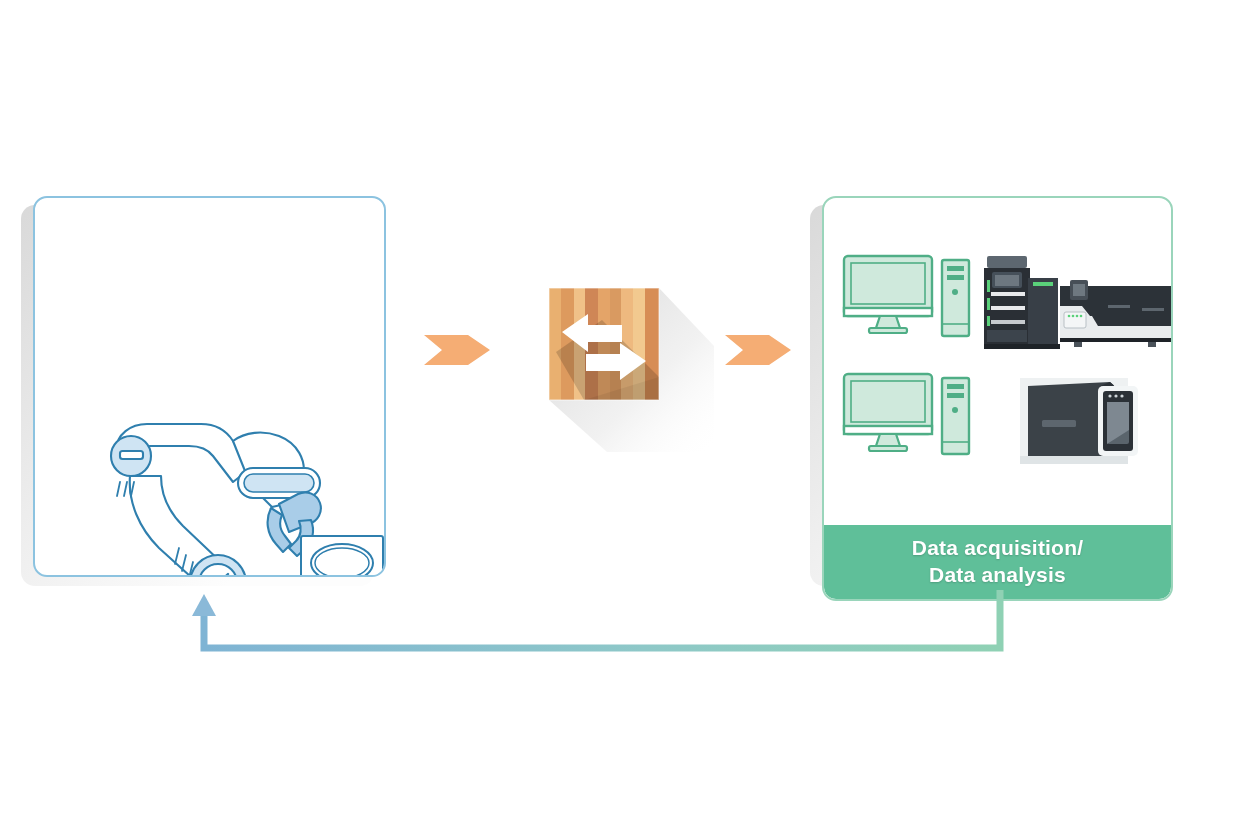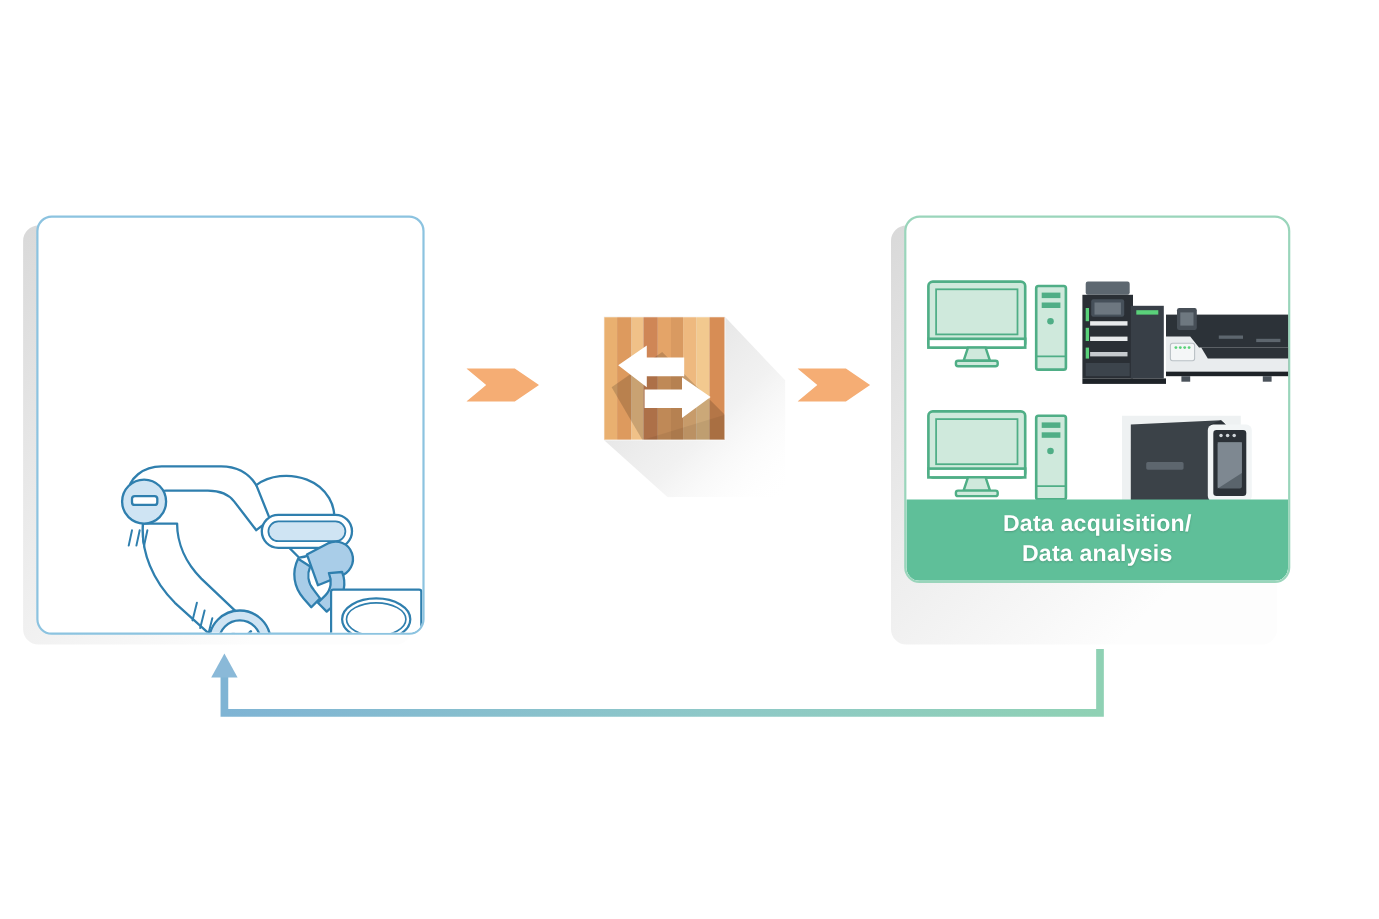--- a/index.html
+++ b/index.html
@@ -45,21 +45,21 @@
   #panel-pre-shadow {
     left: 21px;
     top: 205px;
     width: 353px;
     height: 381px;
   }
   #panel-data {
     left: 822px;
     top: 196px;
     width: 351px;
-    height: 334px;
+    height: 405px;
     border: 2px solid #9ad5bb;
     z-index: 2;
   }
   #panel-data-shadow {
     left: 810px;
     top: 205px;
     width: 351px;
     height: 381px;
   }
 

